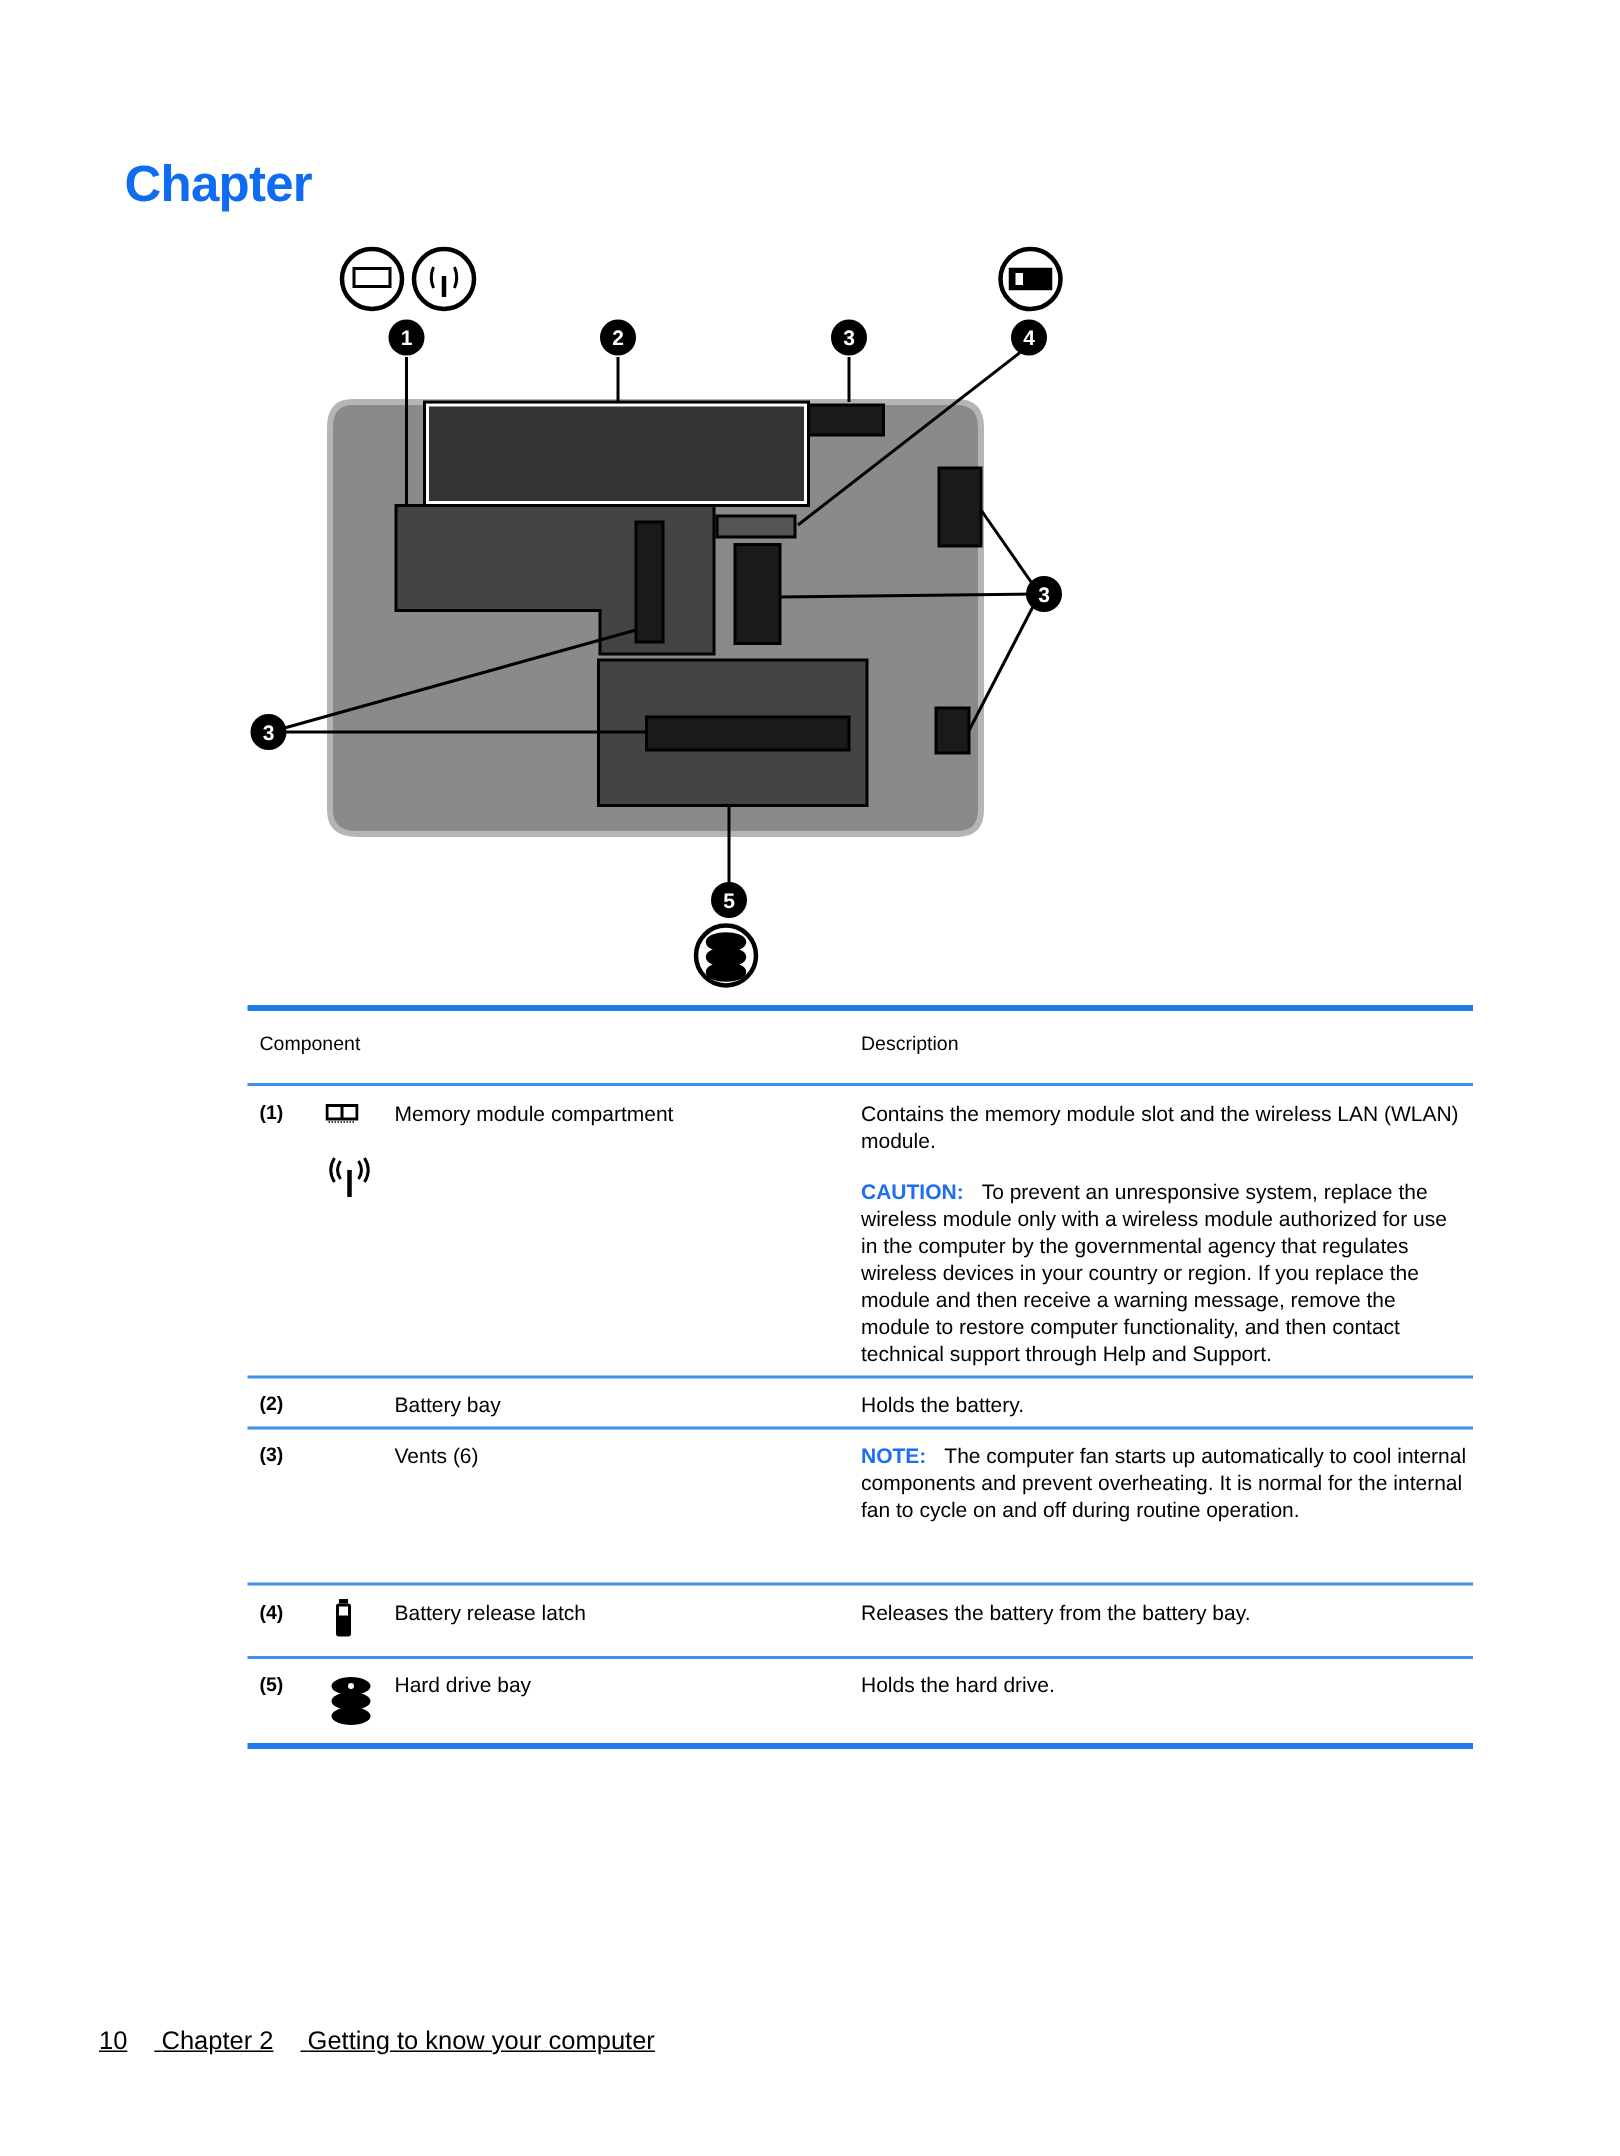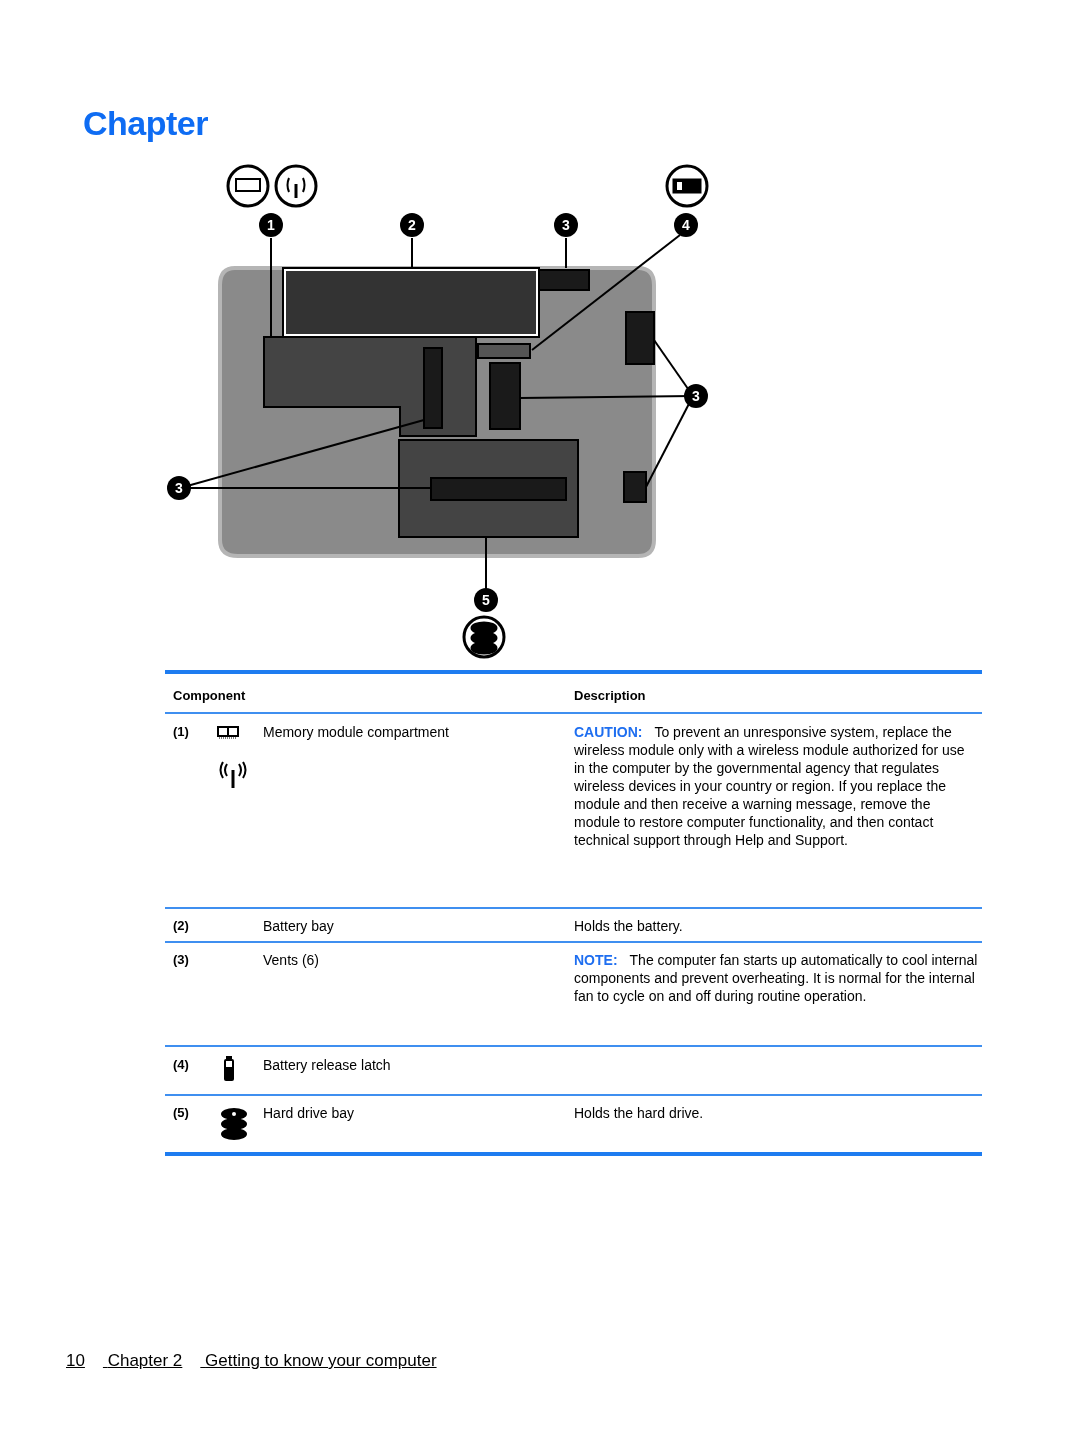--- a/index.html
+++ b/index.html
@@ -3,21 +3,21 @@
 <meta charset="utf-8">
 <style>
   html, body { margin:0; padding:0; background:#fff; }
   body { width:1080px; height:1437px; position:relative; font-family:"Liberation Sans", sans-serif; color:#000; overflow:hidden; }
   .title { position:absolute; left:83px; top:104px; font-size:34px; font-weight:bold; color:#0e6cf3; letter-spacing:-0.5px; }
   .figure { position:absolute; left:160px; top:160px; width:560px; height:505px; }
   .tbl { position:absolute; left:165px; top:670px; width:817px; }
   .rule-thick { height:4px; background:#1e7cf0; }
   .rule-thin { height:2px; background:#3f8ff0; }
   .row { position:relative; font-size:14px; line-height:18px; }
-  .hdr { height:38px; font-weight:bold; font-size:13px; }
+  .hdr { height:48px; font-weight:normal; font-size:13px; }
   .hdr .c1 { position:absolute; left:8px; top:13px; }
   .hdr .c2 { position:absolute; left:409px; top:13px; }
   .num { position:absolute; left:8px; font-weight:bold; font-size:13px; }
   .ico { position:absolute; left:52px; }
   .comp { position:absolute; left:98px; }
   .desc { position:absolute; left:409px; width:405px; }
   .desc p { margin:0 0 16px 0; }
   .lbl { color:#1e6ef0; font-weight:bold; margin-right:12px;text-align:center; }
   .footer { position:absolute; left:66px; top:1351px; font-size:17px;text-decoration:underline; }
   .footer span { margin-right:18px; }
@@ -118,20 +118,21 @@
         </svg>
     </span>
     <span class="ico" style="top:46px">
       <svg width="32" height="30">
           <line x1="16" y1="10" x2="16" y2="28" stroke="#000" stroke-width="3"></line>
           <path d="M10 4 Q6 10 10 16 M6 2 Q1 10 6 18 M22 4 Q26 10 22 16 M26 2 Q31 10 26 18" fill="none" stroke="#000" stroke-width="2"></path>
         </svg>
     </span>
     <span class="comp" style="top:9px">Memory module compartment</span>
     <div class="desc" style="top:9px">
+      <p>Contains the memory module slot and the wireless LAN (WLAN) module.</p>
       <p><span class="lbl">CAUTION:</span><span>To prevent an unresponsive system, replace the wireless module only with a wireless module authorized for use in the computer by the governmental agency that regulates wireless devices in your country or region. If you replace the module and then receive a warning message, remove the module to restore computer functionality, and then contact technical support through Help and Support.</span></p>
     </div>
   </div>
   <div class="rule-thin"></div>
 
   <div class="row" style="height:32px">
     <span class="num" style="top:8px">(2)</span>
     <span class="comp" style="top:8px">Battery bay</span>
     <div class="desc" style="top:8px">
         <p>Holds the battery.</p>
@@ -151,20 +152,23 @@
   <div class="row" style="height:47px">
     <span class="num" style="top:9px">(4)</span>
     <span class="ico" style="top:9px;left:58px">
       <svg width="12" height="26">
           <rect x="3" y="0" width="6" height="3" fill="#000"></rect>
           <rect x="1" y="3" width="10" height="22" rx="2" fill="#000"></rect>
           <rect x="3" y="5" width="6" height="6" fill="#fff"></rect>
         </svg>
     </span>
     <span class="comp" style="top:9px">Battery release latch</span>
+    <div class="desc" style="top:9px">
+        <p>Releases the battery from the battery bay.</p>
+      </div>
   </div>
   <div class="rule-thin"></div>
 
   <div class="row" style="height:56px">
     <span class="num" style="top:8px">(5)</span>
     <span class="ico" style="top:12px;left:54px">
       <svg width="30" height="32">
           <ellipse cx="15" cy="6" rx="13" ry="6" fill="#000"></ellipse>
           <ellipse cx="15" cy="16" rx="13" ry="6" fill="#000"></ellipse>
           <ellipse cx="15" cy="26" rx="13" ry="6" fill="#000"></ellipse>

